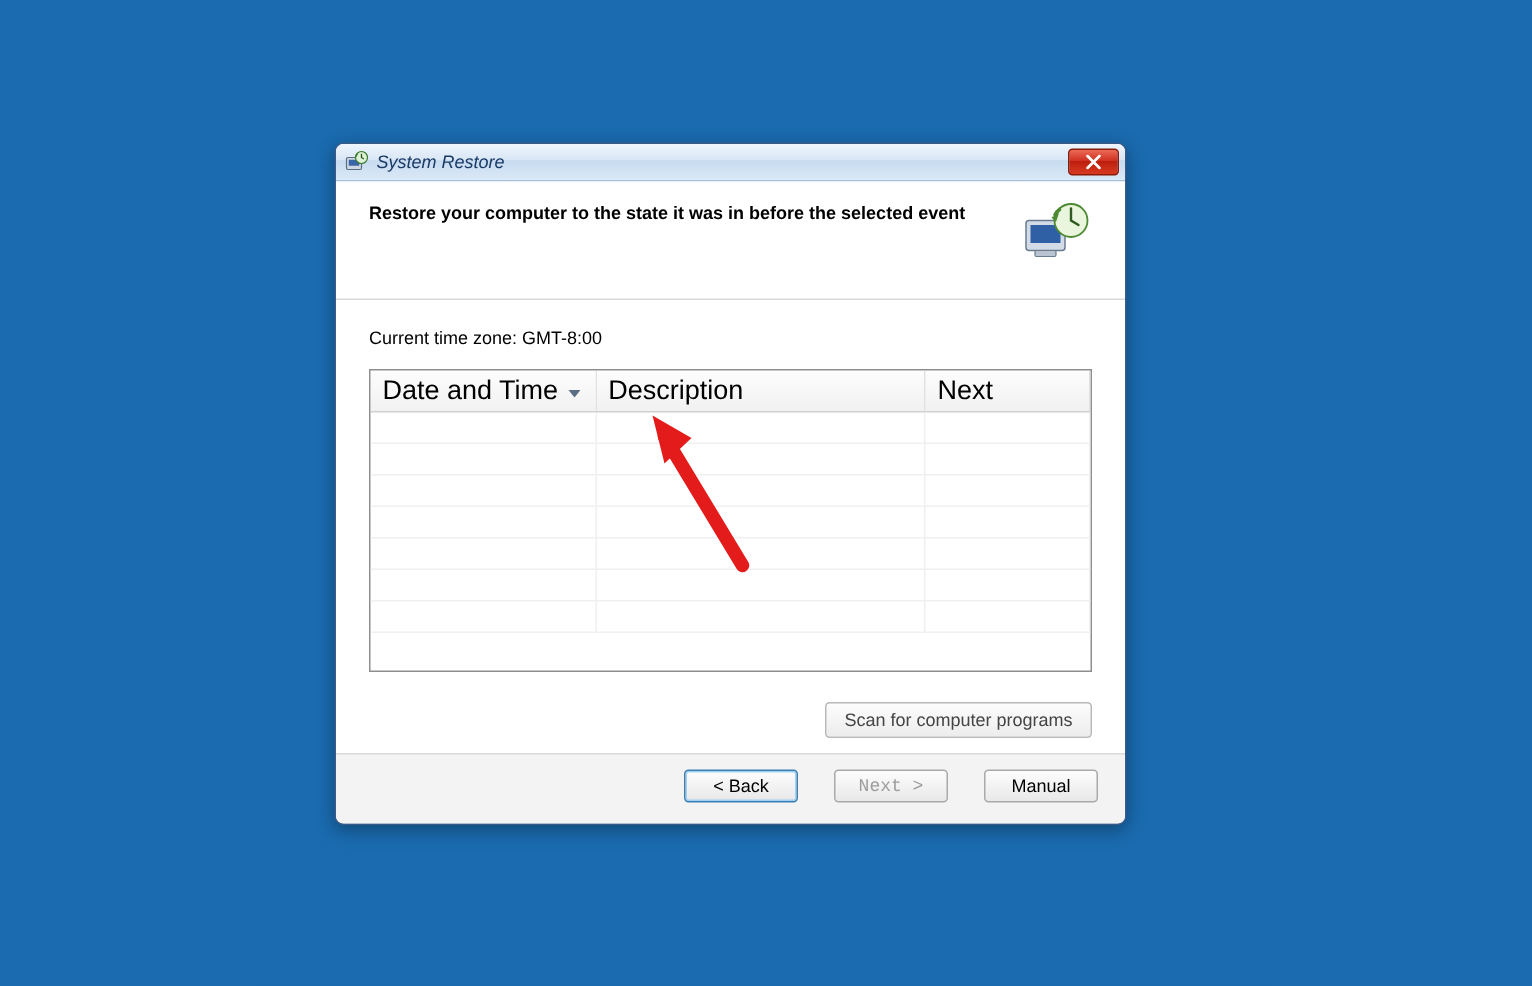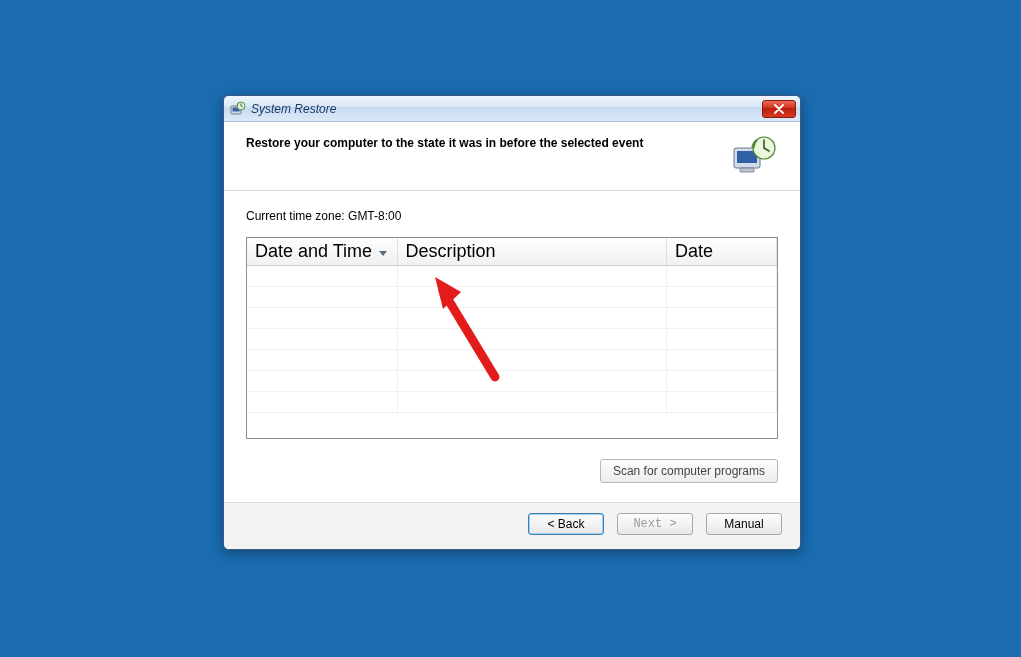--- a/index.html
+++ b/index.html
@@ -11,21 +11,21 @@
     font-size: 12px;
     width: 1021px;
     height: 657px;
     overflow: hidden;
     position: relative;
   }
   .window {
     position: absolute;
     left: 223px;
     top: 95px;
-    width: 578px;
+    width: 528px;
     height: 455px;
     background: #fff;
     border: 1px solid #3a5a8a;
     border-radius: 6px;
     box-shadow: 0 3px 12px rgba(0,0,0,.35);
     overflow: hidden;
     display: flex;
     flex-direction: column;
   }
   .titlebar {
@@ -50,21 +50,21 @@
     width: 34px; height: 18px;
     background: linear-gradient(#eb6b57, #d03020 45%, #bb1f0c 46%, #d83921);
     border: 1px solid #8a1a0a;
     border-radius: 3px;
     display: flex; align-items: center; justify-content: center;
     cursor: pointer;
   }
   .close-btn svg { display:block; }
 
   .header-area {
-    padding: 12px 22px 14px 22px;
+    padding: 12px 22px 24px 22px;
     display: flex;
     align-items: flex-start;
     gap: 16px;
     background: #fff;
     border-bottom: 1px solid #d9d9d9;
   }
   .header-area .heading {
     flex: 1;
     font-weight: bold;
     font-size: 12px;
@@ -147,21 +147,21 @@
     border-radius: 3px;
     color:#444;
     cursor:pointer;
   }
 
   .footer {
     padding: 10px 18px 14px 18px;
     border-top: 1px solid #d9d9d9;
     display:flex;
     justify-content:flex-end;
-    gap: 13px;
+    gap: 24px;
     background:#f3f3f3;
   }
   .wiz-btn {
     min-width: 76px;
     font-size: 12px;
     padding: 3px 10px;
     background: linear-gradient(#fdfdfd,#e8e8e8);
     border: 1px solid #a9a9a9;
     border-radius: 3px;
     cursor:pointer;
@@ -243,21 +243,21 @@
                 <span class="sort-ind">
                   <svg width="8" height="5" viewBox="0 0 8 5">
                       <polygon points="0,0 8,0 4,5" fill="#5a6d82"></polygon>
                     </svg>
                 </span>
               </th>
               <th>
                 <span>Description</span>
               </th>
               <th>
-                <span>Date</span>
+                <span>Next</span>
               </th>
             </tr>
           </thead>
           <tbody>
             <tr class="empty">
                 <td>.</td>
                 <td></td>
                 <td></td>
               </tr>
             <tr class="empty">

